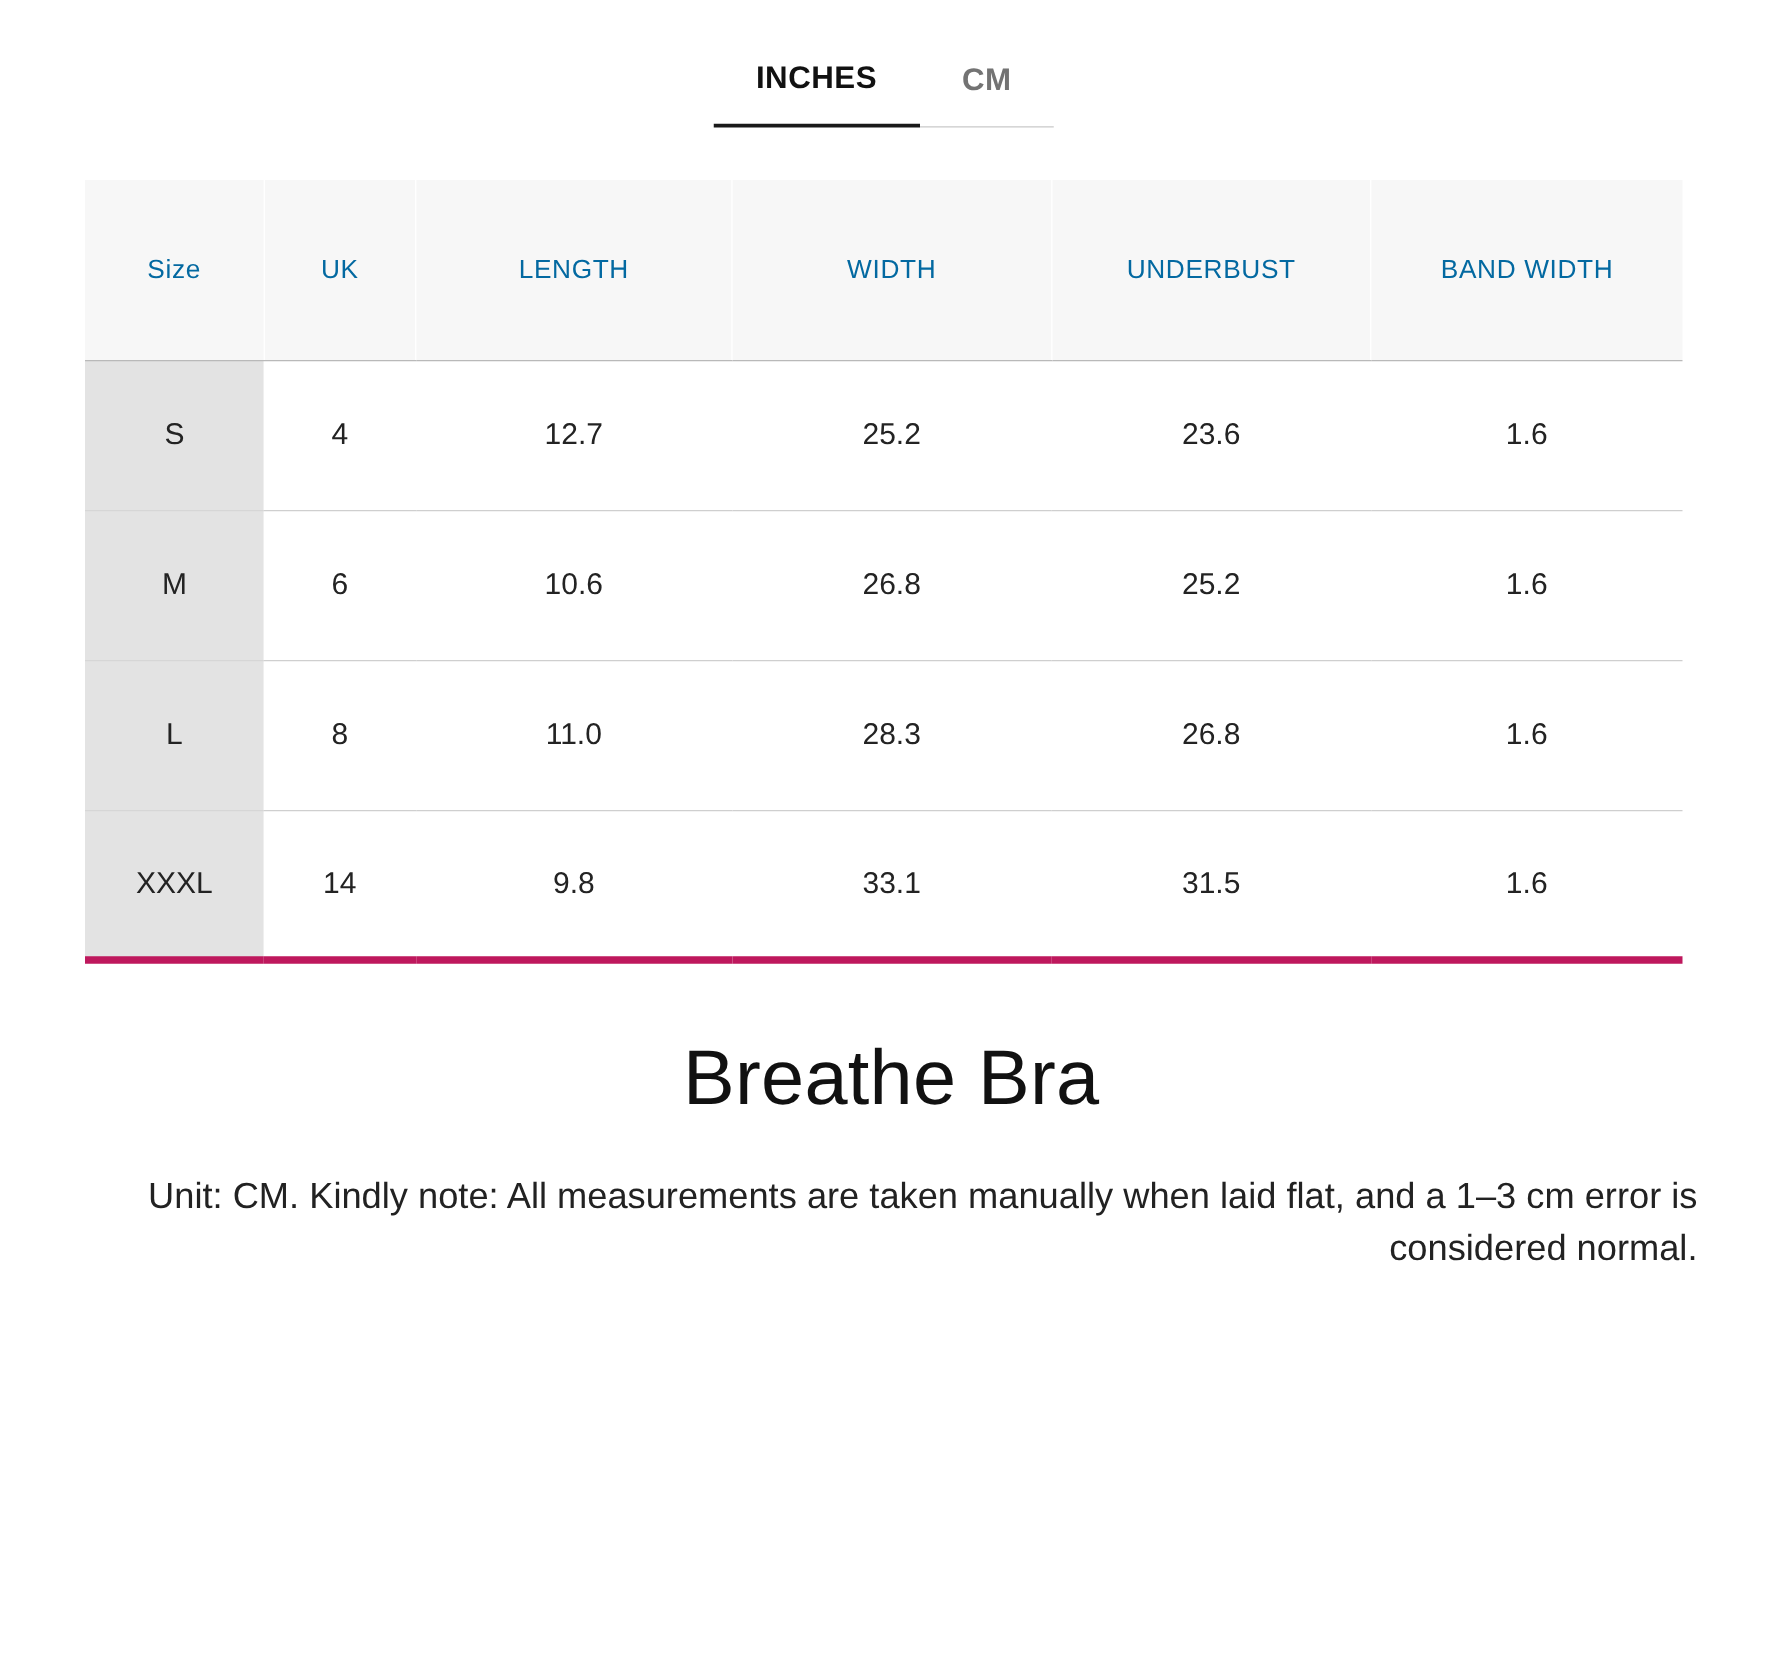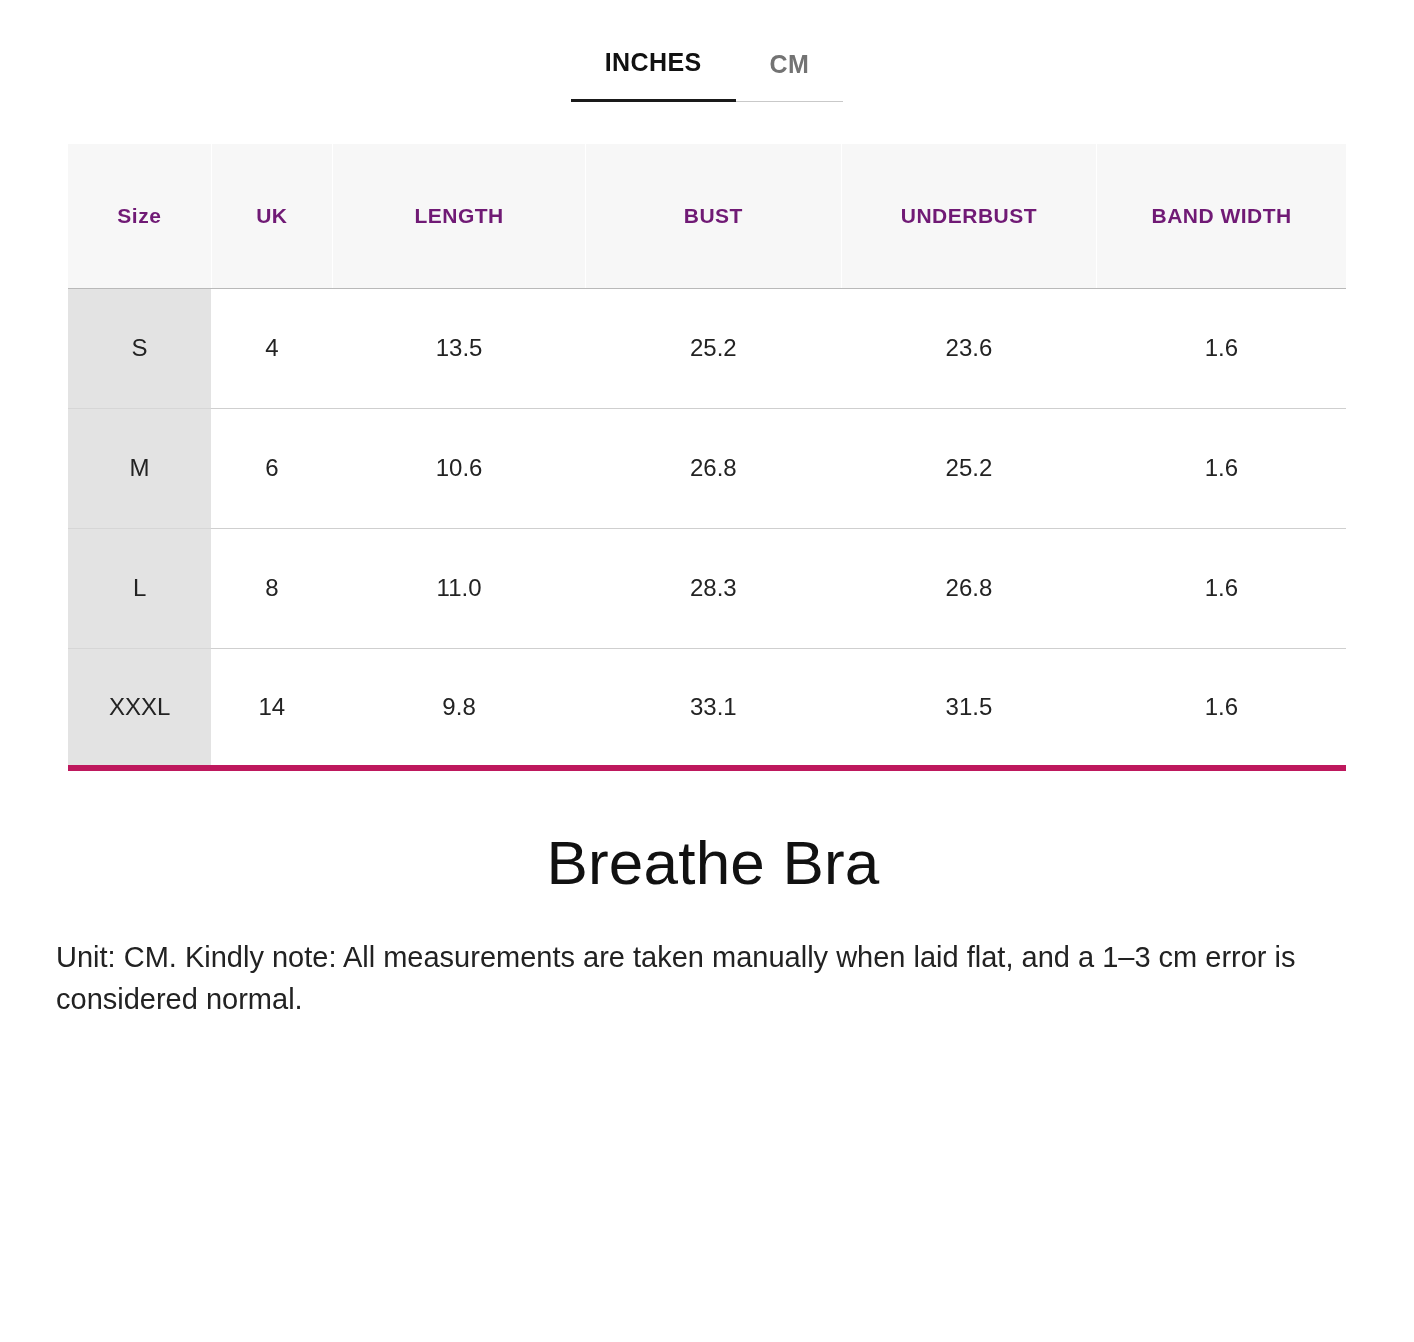--- a/index.html
+++ b/index.html
@@ -52,22 +52,22 @@
     margin: 42px 68px 0 68px;
   }
   table.size-table {
     width: 100%;
     border-collapse: collapse;
     table-layout: fixed;
   }
   table.size-table thead th {
     background: #f7f7f7;
     font-size: 21px;
-    font-weight: bold;
-    color: #701a75;
+    font-weight: normal;
+    color: #0369a1;
     letter-spacing: 0.5px;
     height: 144px;
     text-align: center;
     vertical-align: middle;
     border-right: 1px solid #ffffff;
     border-bottom: 1px solid #b9b9b9;
   }
   table.size-table thead th:last-child { border-right: none; }
 
   table.size-table tbody td {
@@ -103,21 +103,21 @@
     font-size: 62px;
     font-weight: normal;
     color: #111111;
     margin: 56px 0 0 0;
     letter-spacing: 0.2px;
     padding-left: 12px;
   }
 
   
   .footnote {
-    text-align: left;
+    text-align: right;
     font-size: 29px;
     line-height: 1.45;
     color: #222222;
     margin: 38px 56px 0 56px;
     font-weight: normal;
   }
 </style>
 </head>
 <body>
 
@@ -136,30 +136,30 @@
           <col class="c-len">
           <col class="c-bust">
           <col class="c-under">
           <col class="c-band">
       </colgroup>
       <thead>
         <tr>
           <th>Size</th>
           <th>UK</th>
           <th>LENGTH</th>
-          <th>BUST</th>
+          <th>WIDTH</th>
           <th>UNDERBUST</th>
           <th>BAND WIDTH</th>
         </tr>
       </thead>
       <tbody>
         <tr>
           <td class="size-cell">S</td>
           <td>4</td>
-          <td>13.5</td>
+          <td>12.7</td>
           <td>25.2</td>
           <td>23.6</td>
           <td>1.6</td>
         </tr>
         <tr>
           <td class="size-cell">M</td>
           <td>6</td>
           <td>10.6</td>
           <td>26.8</td>
           <td>25.2</td>

